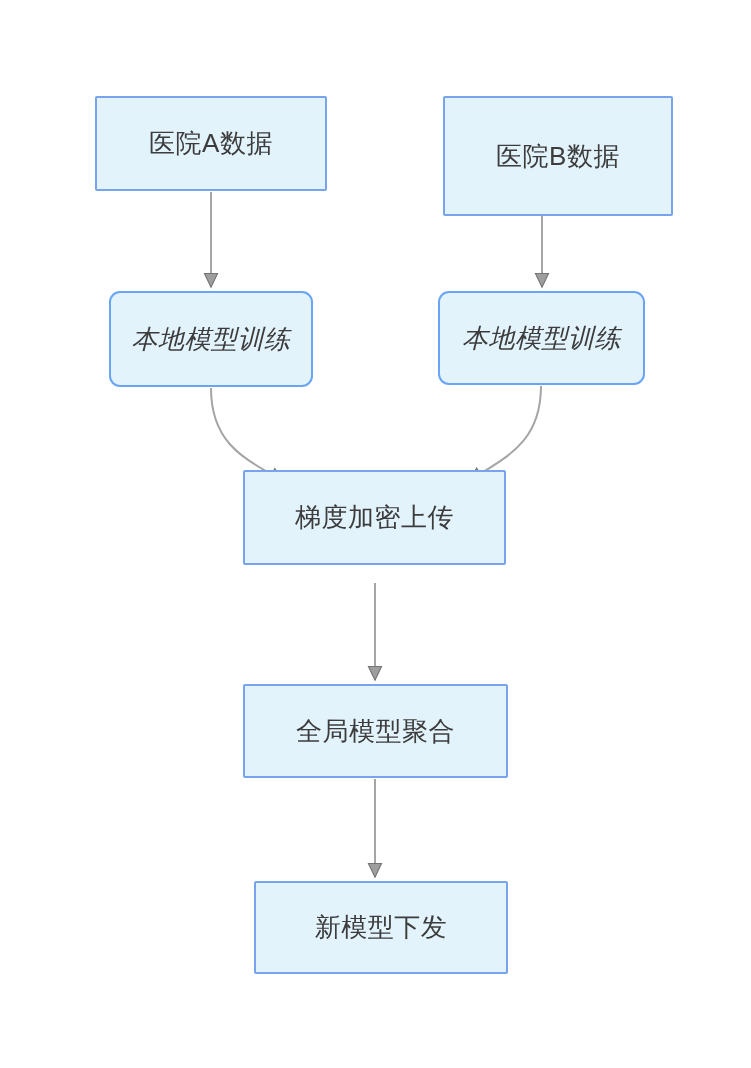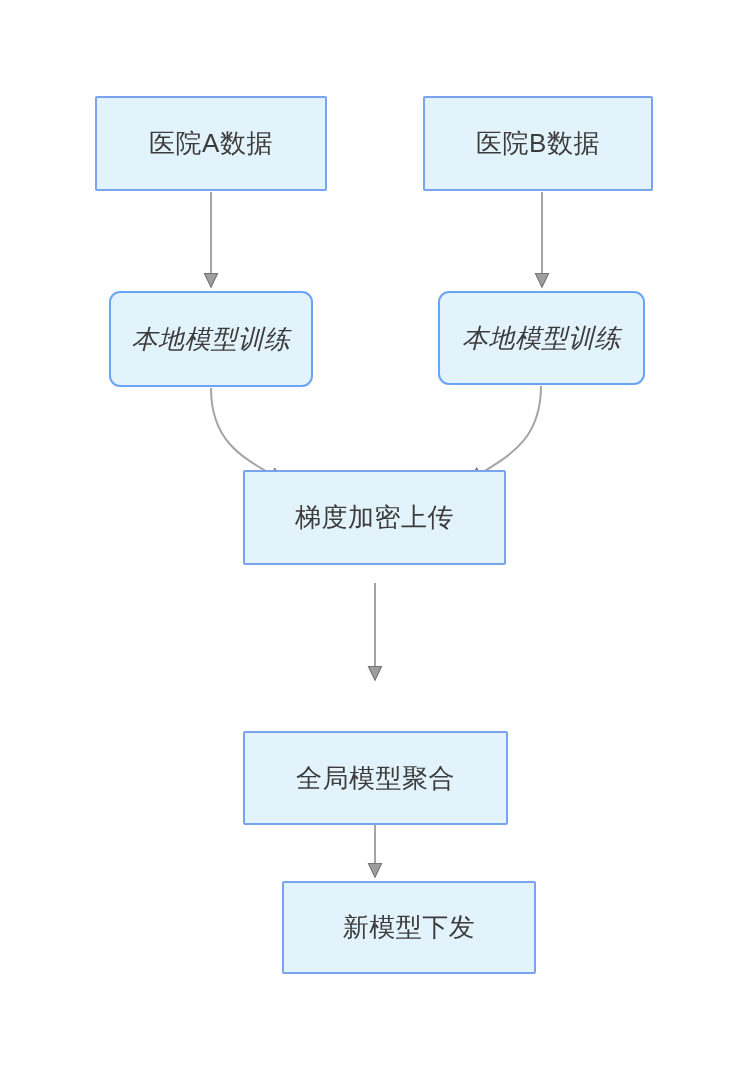--- a/index.html
+++ b/index.html
@@ -75,37 +75,37 @@
     <path class="edge" d="M211 388 C 211 446, 248 460, 283 481" marker-end="url(#arrowhead)"></path>
     <path class="edge" d="M541 386 C 541 444, 504 458, 469 481" marker-end="url(#arrowhead)"></path>
     <path class="edge" d="M375 583 L375 680" marker-end="url(#arrowhead)"></path>
     <path class="edge" d="M375 779 L375 877" marker-end="url(#arrowhead)"></path>
   </svg>
 
   <div class="node rect" style="left:95px; top:96px; width:232px; height:95px;">
     <span>医院A数据</span>
   </div>
 
-  <div class="node rect" style="left:423px; top:96px; width:230px; height:95px;">
+  <div class="node rect" style="left:443px; top:96px; width:230px; height:120px;">
     <span>医院B数据</span>
   </div>
 
   <div class="node rounded" style="left:109px; top:291px; width:204px; height:96px;">
     <span>本地模型训练</span>
   </div>
 
   <div class="node rounded" style="left:438px; top:291px; width:207px; height:94px;">
     <span>本地模型训练</span>
   </div>
 
   <div class="node rect" style="left:243px; top:470px; width:263px; height:95px;">
     <span>梯度加密上传</span>
   </div>
 
-  <div class="node rect" style="left:243px; top:684px; width:265px; height:94px;margin-top:47px;">
+  <div class="node rect" style="left:243px; top:684px; width:265px; height:94px;">
     <span>全局模型聚合</span>
   </div>
 
-  <div class="node rect" style="left:254px; top:881px; width:254px; height:93px;margin-left:28px;">
+  <div class="node rect" style="left:254px; top:881px; width:254px; height:93px;">
     <span>新模型下发</span>
   </div>
 
 </div>
 
 </body></html>

